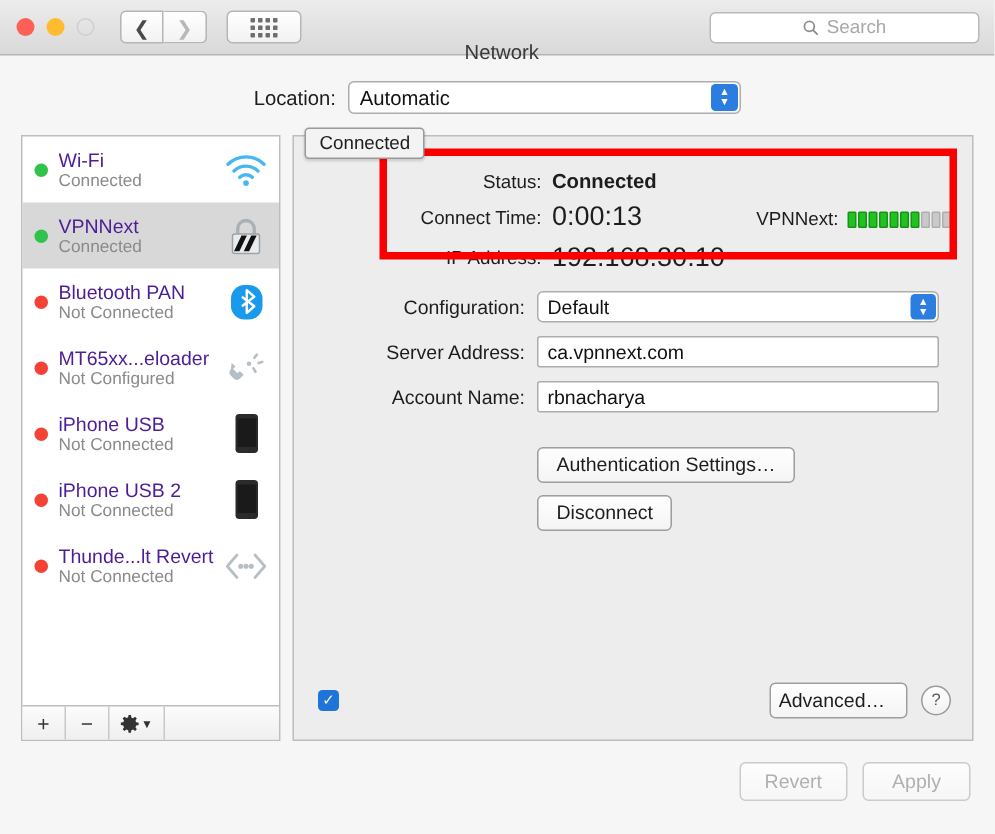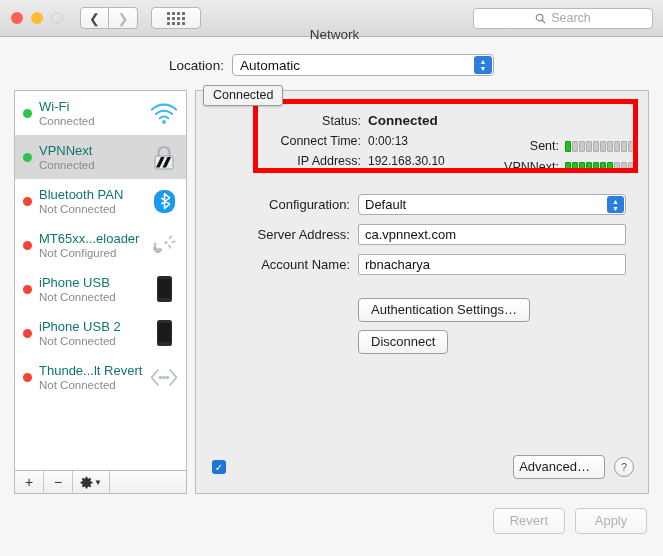--- a/index.html
+++ b/index.html
@@ -170,21 +170,21 @@
     width: 9px; height: 9px;
     border-radius: 50%;
     flex: 0 0 9px;
     margin-right: 7px;
   }
   .dot.green { background: #30c24a; }
   .dot.red   { background: #f44336; }
   .svctext { flex: 1; min-width: 0; }
   .svcname {
     font-size: 13px;
-    color: #0f766e;
+    color: #4c1d95;
     line-height: 15px;
     white-space: nowrap;
     overflow: hidden;
   }
   .svcstate {
     font-size: 11.5px;
     color: #8a8a8a;
     line-height: 14px;
     white-space: nowrap;
   }
@@ -261,21 +261,21 @@
     margin-bottom: 6px;
   }
   .slabel {
     width: 172px;
     text-align: right;
     font-size: 12.5px;
     color: #1d1d1d;
     padding-right: 7px;
     box-sizing: border-box;
   }
-  .svalue { font-size: 12px; color: #1d1d1d; }
+  .svalue { font-size: 18px; color: #1d1d1d; }
   .svalue.strong { font-weight: bold; font-size: 13.5px; }
 
   .metriclabel {
     font-size: 12.5px;
     color: #1d1d1d;
     text-align: right;
     width: 86px;
     padding-right: 6px;
     box-sizing: border-box;
   }
@@ -623,35 +623,20 @@
       <div class="srow">
         <span class="slabel">IP Address:</span>
         <span class="svalue">192.168.30.10</span>
       </div>
     </div>
 
     <div class="metricwrap">
       <div class="mrow" style="visibility:hidden;">
         <span class="metriclabel">&nbsp;</span>
           <span class="bars">
-            <i></i>
-          </span>
-      </div>
-      <div class="mrow">
-        <span class="metriclabel">Sent:</span>
-        <span class="bars">
-            <i class="on"></i>
-            <i></i>
-            <i></i>
-            <i></i>
-            <i></i>
-            <i></i>
-            <i></i>
-            <i></i>
-            <i></i>
             <i></i>
           </span>
       </div>
       <div class="mrow">
         <span class="metriclabel">VPNNext:</span>
         <span class="bars">
             <i class="on"></i>
             <i class="on"></i>
             <i class="on"></i>
             <i class="on"></i>

